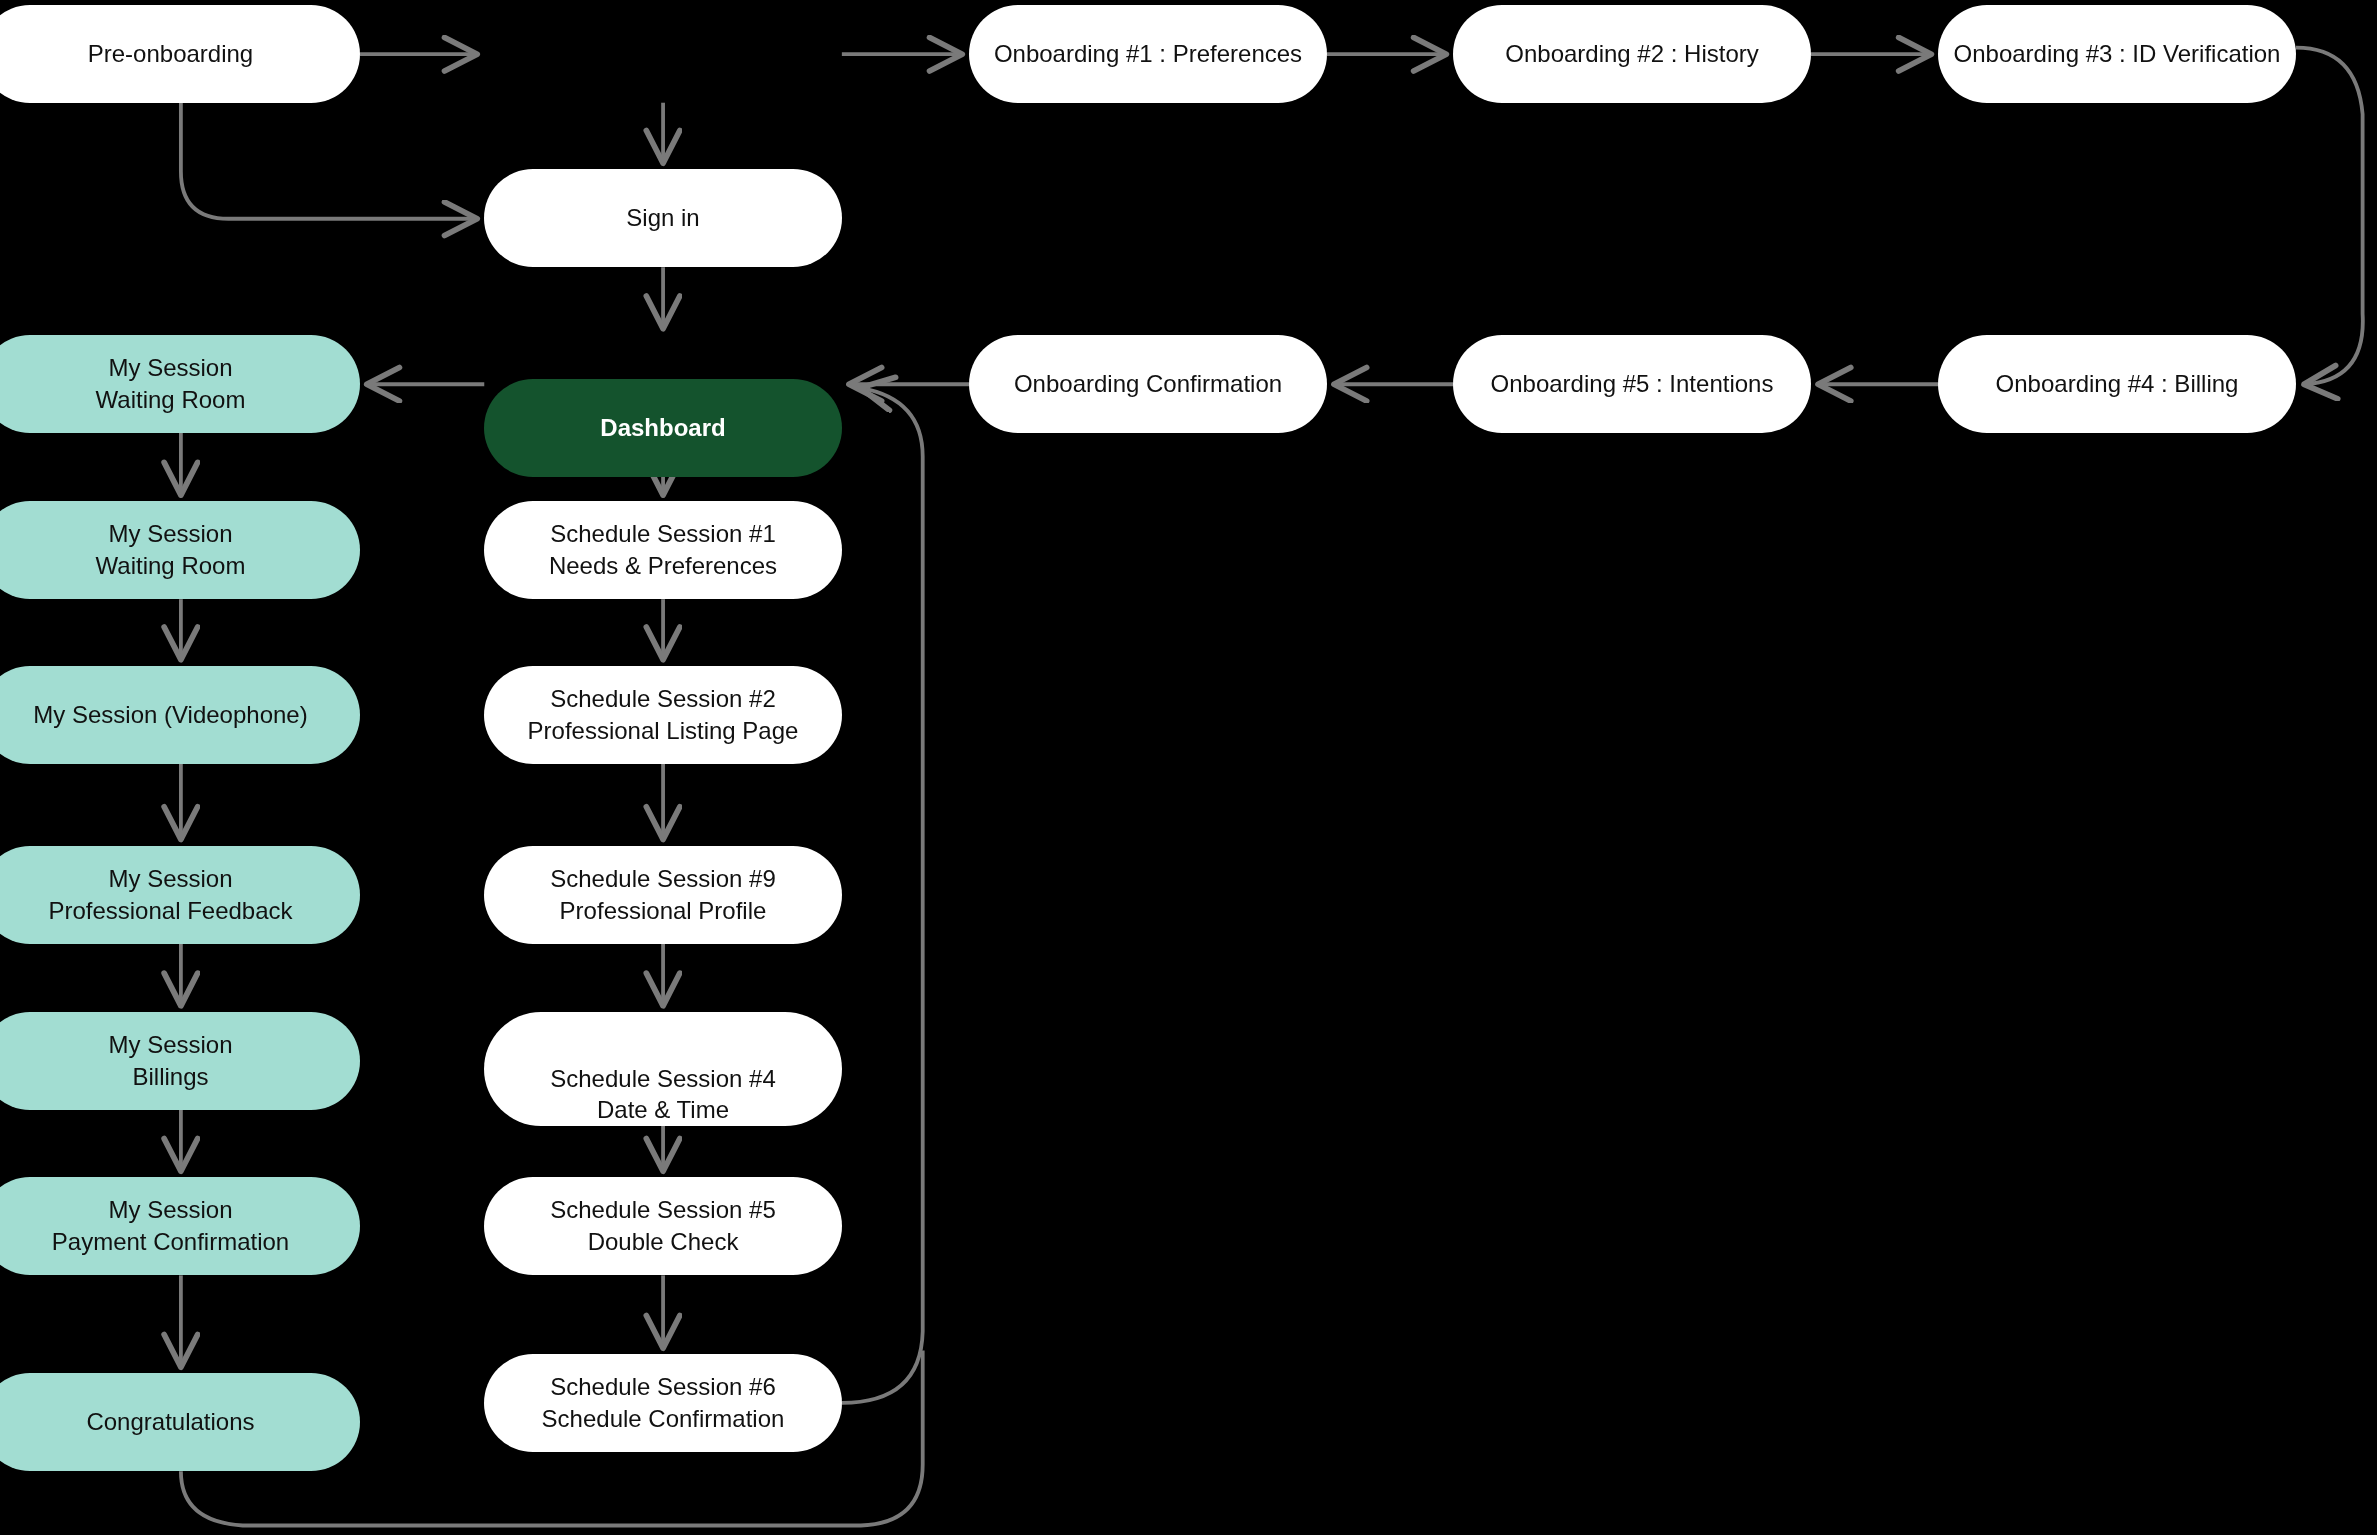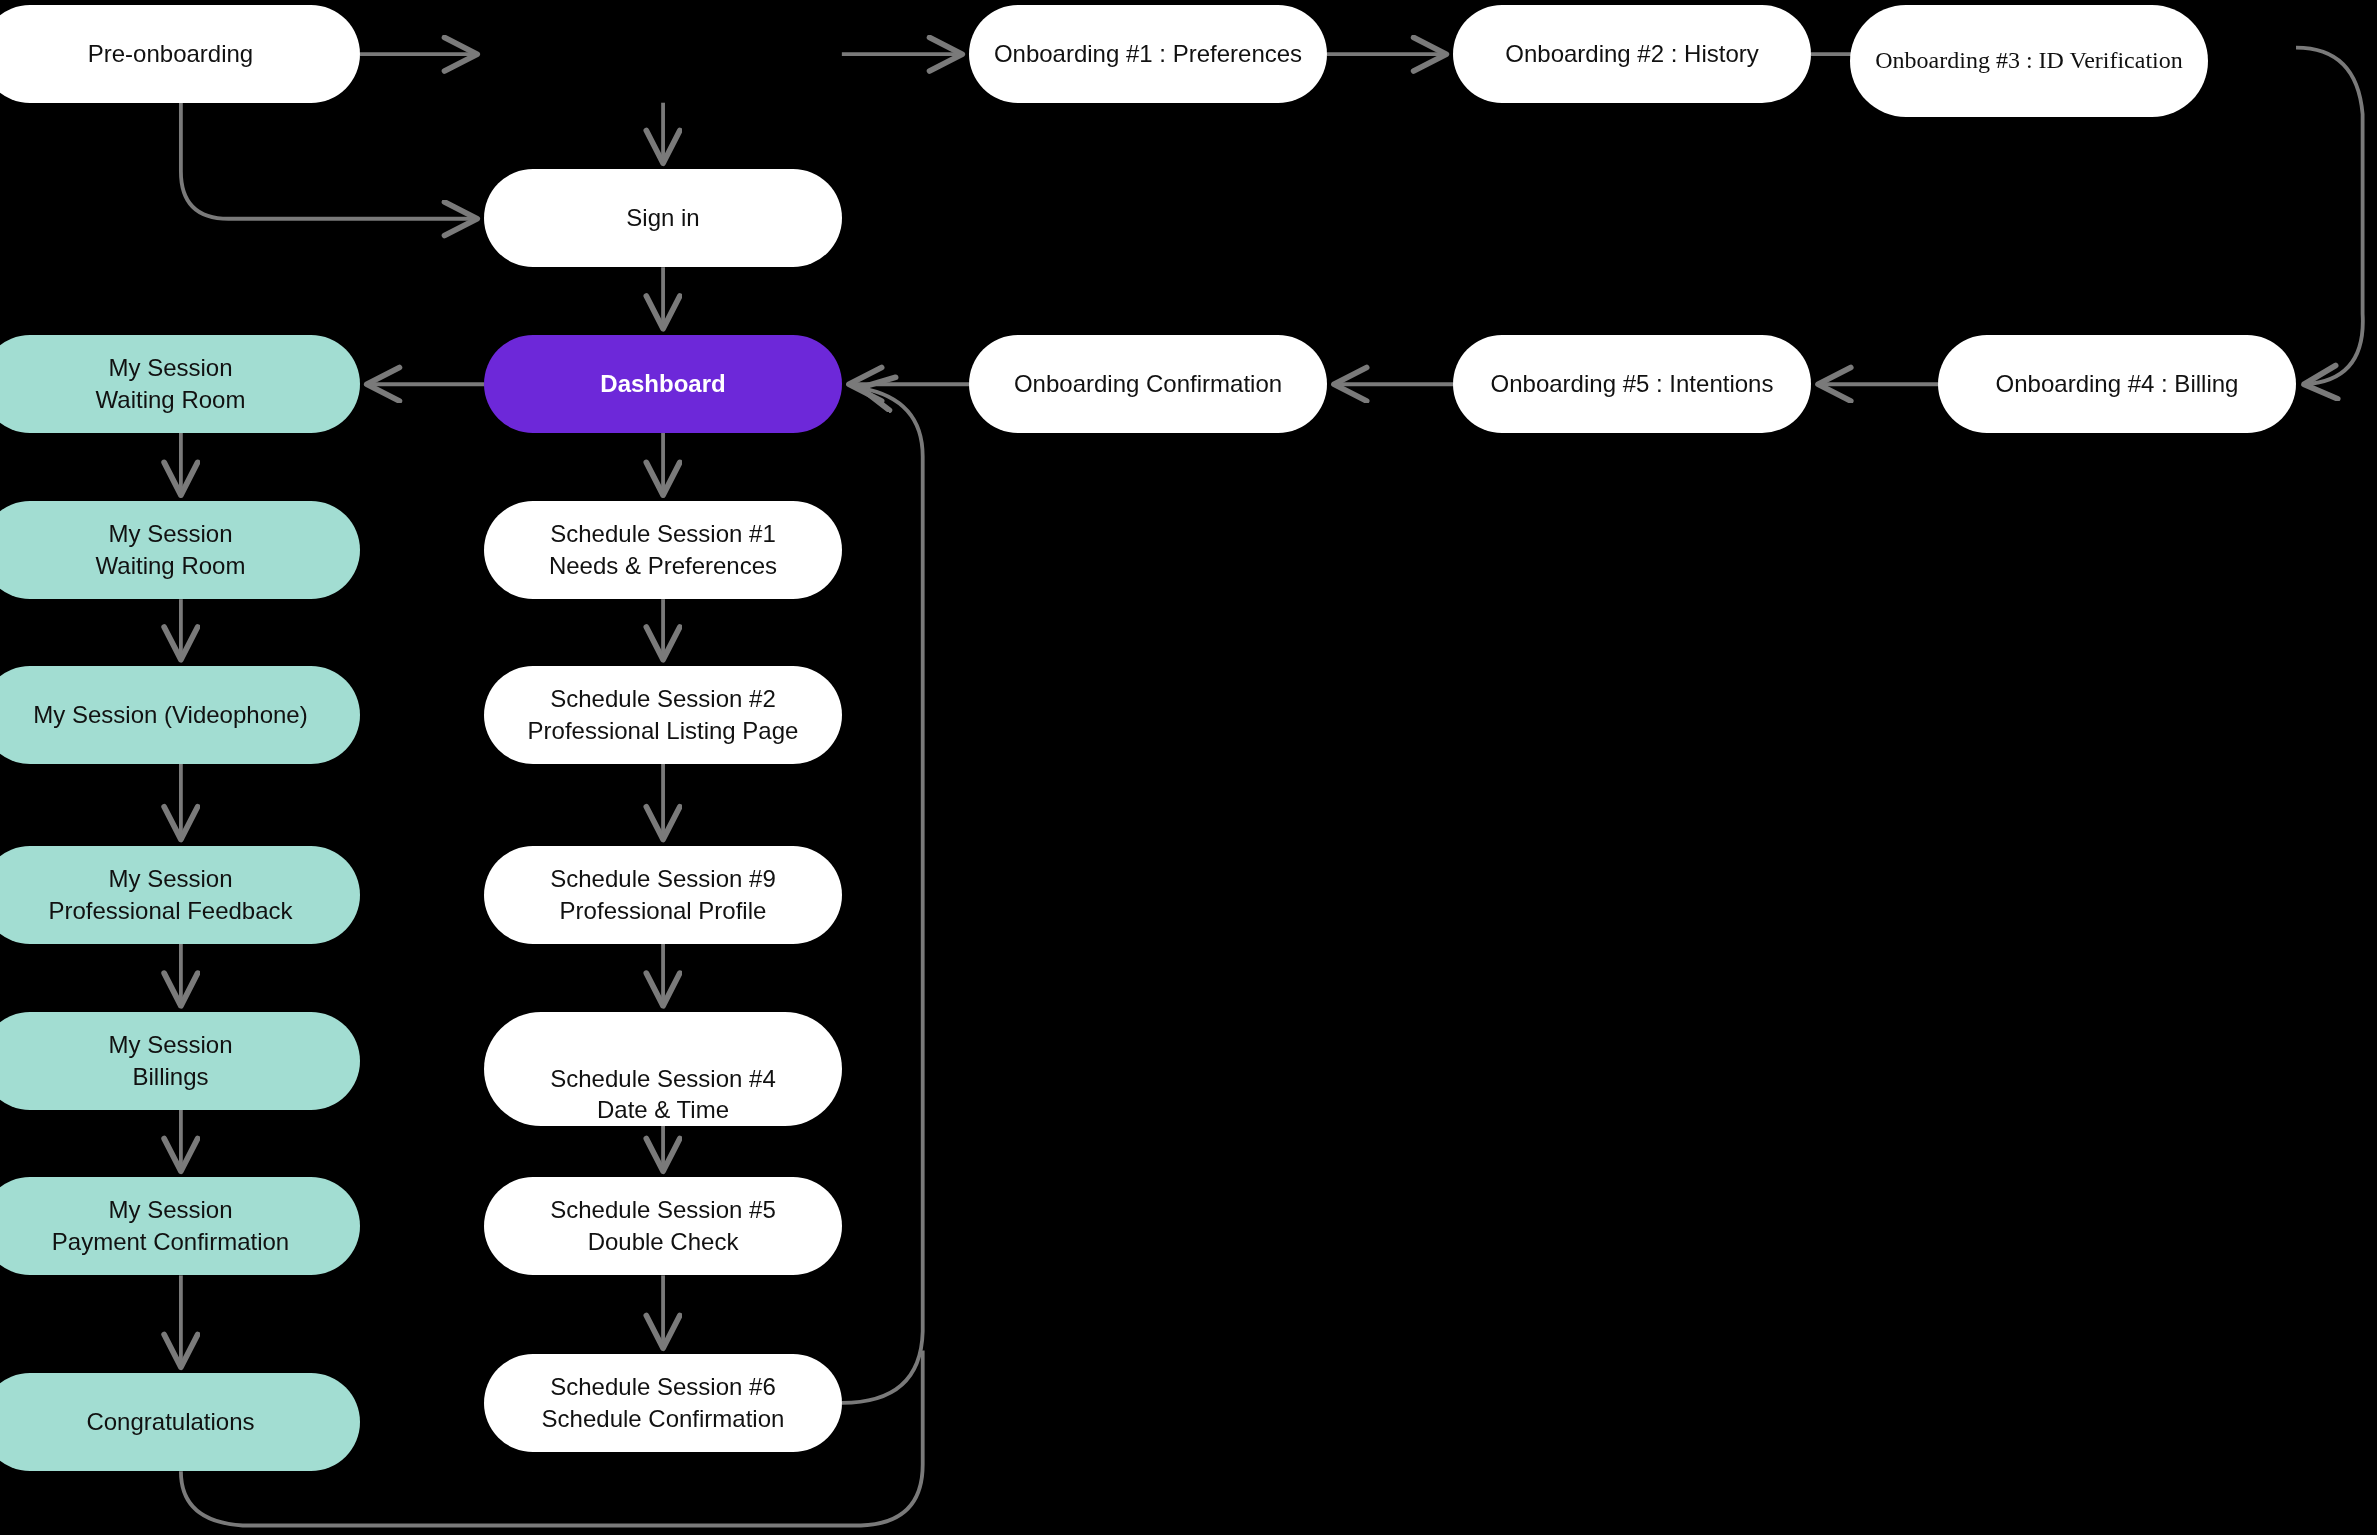--- a/index.html
+++ b/index.html
@@ -45,24 +45,25 @@
     font-size: 24px;
     font-weight: 400;
   }
   .node-teal-light {
     background: #a2ddd2;
     color: #111111;
     font-size: 24px;
     font-weight: 400;
   }
   .node-teal-dark {
-    background: #6d28d9;
+    background: #14532d;
     color: #ffffff;
     font-size: 24px;
     font-weight: 700;
+    margin-top: 44px;
   }
 </style>
 </head>
 <body>
 
 <div id="canvas">
 
   <svg id="edges" viewBox="0 0 2500 1614" xmlns="http://www.w3.org/2000/svg">
     <defs>
       <marker id="ah" markerWidth="12" markerHeight="12" refX="9.2" refY="5" orient="auto" markerUnits="strokeWidth">
@@ -111,21 +112,21 @@
 
   <div class="node node-white" style="left:-19px;top:4.8px;width:379px;height:98px;">
     <span class="ln">Pre-onboarding</span>
   </div>
   <div class="node node-white" style="left:969px;top:4.8px;width:358px;height:98px;">
     <span class="ln">Onboarding #1 : Preferences</span>
   </div>
   <div class="node node-white" style="left:1453px;top:4.8px;width:358px;height:98px;">
     <span class="ln">Onboarding #2 : History</span>
   </div>
-  <div class="node node-white" style="left:1850px;top:4.8px;width:358px;height:112px;font-family:Liberation Serif, serif;">
+  <div class="node node-white" style="left:1938px;top:4.8px;width:358px;height:98px;">
     <span class="ln">Onboarding #3 : ID Verification</span>
   </div>
 
   <div class="node node-white" style="left:484px;top:169px;width:358px;height:98px;">
     <span class="ln">Sign in</span>
   </div>
 
   <div class="node node-teal-light" style="left:-19px;top:335px;width:379px;height:98px;">
     <span class="ln">My Session</span>
     <span class="ln">Waiting Room</span>

